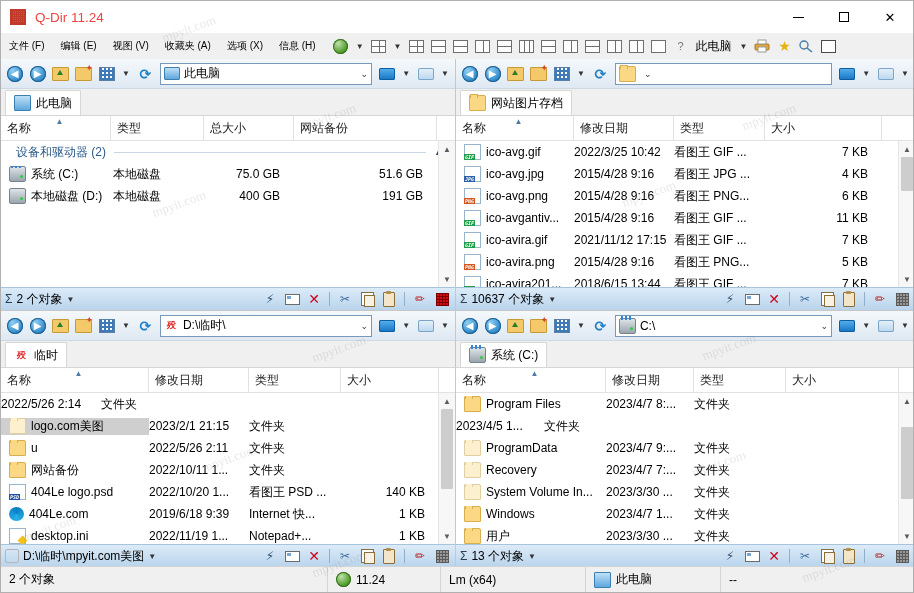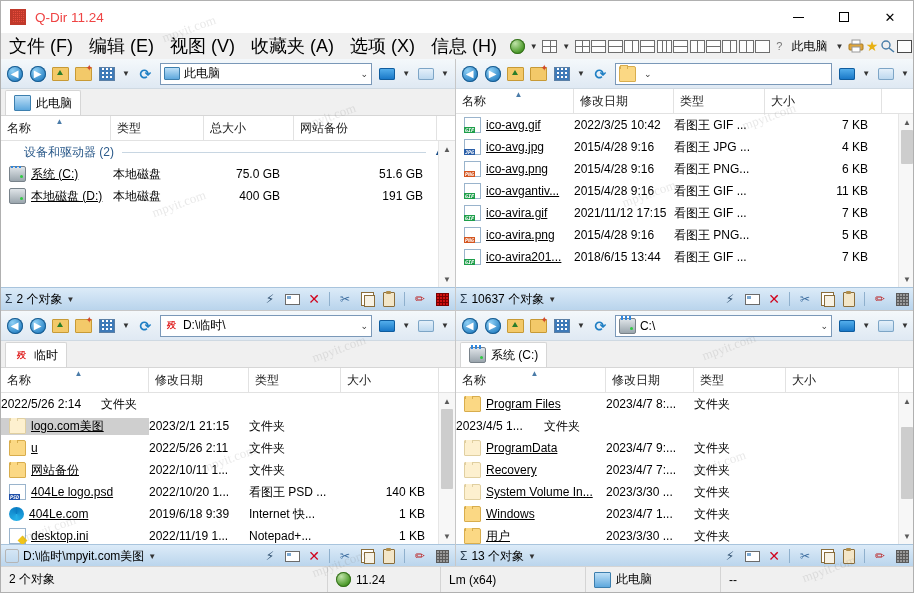--- a/index.html
+++ b/index.html
@@ -21,21 +21,21 @@
   .title-text{font-size:13.5px;color:#ef4444;}
   .win-btns{position:absolute;right:0;top:0;height:32px;display:flex;}
   .win-btn{width:46px;height:32px;display:flex;align-items:center;justify-content:center;
            font-size:13px;color:#000;cursor:default;}
   .glyph-min{display:block;width:11px;height:1px;background:#000;}
   .glyph-max{display:block;width:10px;height:10px;border:1px solid #000;box-sizing:border-box;}
 
   
   .menubar{height:26px;background:#f0f0f0;display:flex;align-items:center;
            border-bottom:1px solid #dcdcdc;}
-  .menu-item{padding:3px 8px;font-size:18px;white-space:nowrap;cursor:default;}
+  .menu-item{padding:3px 8px;font-size:10px;white-space:nowrap;cursor:default;}
   .mb-sep{width:6px;}
   .tb-icon{width:22px;height:22px;display:inline-flex;align-items:center;justify-content:center;cursor:default;}
   .caret{font-size:8px;color:#333;padding:0 4px;cursor:default;}
   .view-box{width:15px;height:13px;border:1px solid #6e6e6e;box-sizing:border-box;background:#fdfdfd;position:relative;}
   .view-box.v2:after{content:"";position:absolute;left:50%;top:0;bottom:0;width:1px;background:#6e6e6e;}
   .view-box.h2:after{content:"";position:absolute;top:50%;left:0;right:0;height:1px;background:#6e6e6e;}
   .view-box.q:before{content:"";position:absolute;left:50%;top:0;bottom:0;width:1px;background:#6e6e6e;}
   .view-box.q:after{content:"";position:absolute;top:50%;left:0;right:0;height:1px;background:#6e6e6e;}
   .view-box.t3:before{content:"";position:absolute;left:33%;top:0;bottom:0;width:1px;background:#6e6e6e;}
   .view-box.t3:after{content:"";position:absolute;left:66%;top:0;bottom:0;width:1px;background:#6e6e6e;}
@@ -93,27 +93,27 @@
   .cols{height:24px;background:#fff;display:flex;align-items:center;flex:0 0 auto;
         border-bottom:1px solid #e2e2e2;position:relative;}
   .col{position:relative;height:24px;display:flex;align-items:center;
        font-size:12px;color:#1a1a1a;padding-left:6px;box-sizing:border-box;
        border-right:1px solid #e2e2e2;cursor:default;}
   .sortmark{position:absolute;left:50%;top:1px;font-size:8px;color:#4a7ba8;}
 
   
   .list{flex:1;overflow:hidden;position:relative;background:#fff;}
   .grouphdr{height:22px;display:flex;align-items:center;color:#2b5a8a;font-size:12px;
-            padding-left:23px;position:relative;}
+            padding-left:15px;position:relative;}
   .grouphdr .gline{flex:1;height:1px;background:#c8d6e2;margin:0 8px;}
   .grouphdr .gchev{color:#1b4f87;font-size:9px;margin-right:12px;}
   .row{height:22px;display:flex;align-items:center;font-size:12px;white-space:nowrap;cursor:default;}
   .row.sel .cell.name{background:#cfcfcf;}
   .cell{box-sizing:border-box;overflow:hidden;text-overflow:ellipsis;display:flex;align-items:center;}
-  .cell.name{padding-left:8px;gap:5px;text-decoration:underline;}
+  .cell.name{padding-left:8px;gap:5px;}
   .cell.r{justify-content:flex-end;padding-right:14px;}
 
   .ic{width:15px;height:14px;flex:0 0 auto;position:relative;}
   .ic.folder{background:#fbd884;border:1px solid #d8ad4d;border-radius:1px 2px 1px 1px;}
   .ic.folder:before{content:"";position:absolute;left:0;top:-2px;width:6px;height:3px;
                     background:#fbd884;border:1px solid #d8ad4d;border-bottom:none;border-radius:1px 1px 0 0;}
   .ic.folder.pale{background:#fdf0cf;border-color:#e0cfa0;}
   .ic.folder.pale:before{background:#fdf0cf;border-color:#e0cfa0;}
   .ic.doc{background:#fff;border:1px solid #9ab4cc;}
   .ic.doc .bdg{position:absolute;left:-1px;bottom:-1px;font-size:5px;line-height:6px;
@@ -415,20 +415,26 @@
         <div class="nav-btn">
             <span class="mon"></span>
           </div>
         <span class="caret">▼</span>
         <div class="nav-btn">
             <span class="mon pale"></span>
           </div>
         <span class="caret">▼</span>
       </div>
 
+      <div class="tabstrip">
+        <div class="tab">
+          <span class="ic folder"></span>
+          <span>网站图片存档</span>
+        </div>
+      </div>
 
       <div class="cols">
         <div class="col" style="width:118px">
           <span>名称</span>
             <span class="sortmark">▲</span>
         </div>
         <div class="col" style="width:100px">修改日期</div>
         <div class="col" style="width:91px">类型</div>
         <div class="col" style="width:117px">大小</div>
       </div>

